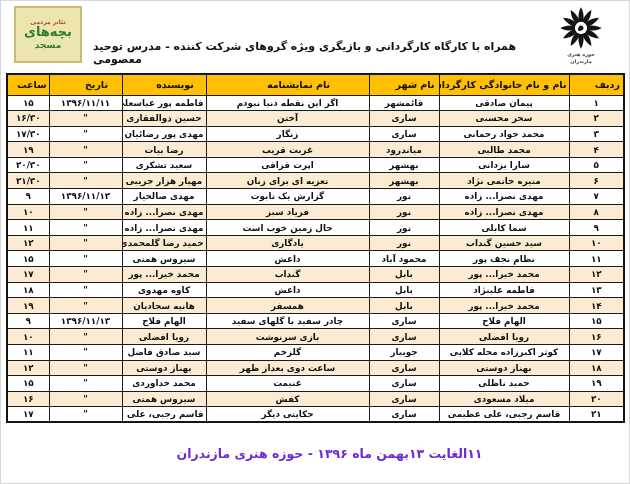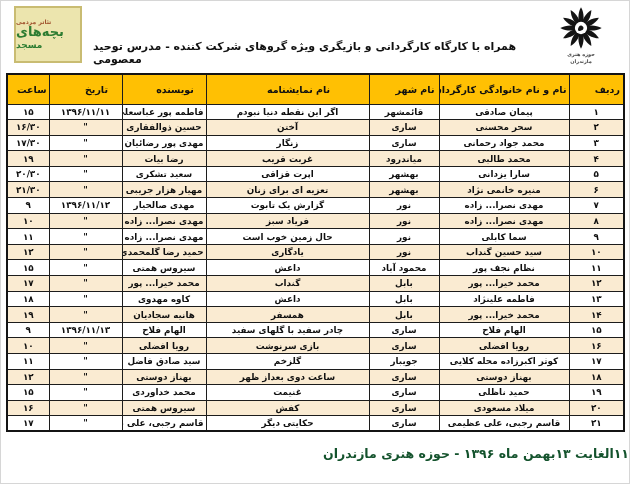--- a/index.html
+++ b/index.html
@@ -23,21 +23,21 @@
     position:absolute; top:39px; left:92px; right:96px;
     text-align:left; font-weight:bold; font-size:11px; color:#111;
   }
 
   
   .logo-left {
     position:absolute; top:5px; left:13px;
     width:68px; height:57px;
     background:var(--logo-left-bg);
     border:2px solid var(--logo-left-border);
-    display:flex; flex-direction:column; align-items:flex-end; justify-content:center;
+    display:flex; flex-direction:column; align-items:center; justify-content:center;
     overflow:hidden; text-align:center;
   }
   .logo-left .ll-top    { font-size:6px;  font-weight:bold; color:#a0522d; line-height:1.2; }
   .logo-left .ll-mid    { font-size:13px; font-weight:bold; color:var(--logo-left-text); line-height:1.15; }
   .logo-left .ll-bottom { font-size:9px;  font-weight:bold; color:var(--logo-left-text); line-height:1.2; }
 
   
   .logo-right {
     position:absolute; top:4px; right:16px; width:64px; height:64px;
     display:flex; flex-direction:column; align-items:center;
@@ -61,28 +61,28 @@
   col.c-date     { width:73px;  }
   col.c-time     { width:42px;  }
 
   .schedule th, .schedule td {
     border:1px solid #1c1c1c;
     text-align:center; vertical-align:middle;
     font-weight:bold; color:#101010;
     padding:0 2px;
     white-space:nowrap; overflow:hidden;
   }
-  .schedule th { background:var(--header-bg); font-size:9.5px; height:30px;padding-left:24px; }
+  .schedule th { background:var(--header-bg); font-size:9.5px; height:21px;padding-left:24px; }
   .schedule td { font-size:8.8px; height:15.6px; background:#ffffff; }
   .schedule tbody tr:nth-child(even) td { background:var(--row-alt-bg); }
 
   
   .footer-line {
     position:absolute; top:445px; left:0; right:0;
-    text-align:right; font-weight:bold; font-size:12.5px; color:#14532d;margin-left:29px;
+    text-align:center; font-weight:bold; font-size:12.5px; color:#6d28d9;margin-left:29px;
   }
 </style>
 </head>
 <body>
 
 <div class="page">
 
   <div class="logo-left">
     <span class="ll-top">تئاتر مردمی</span>
     <span class="ll-mid">بچه‌های</span>

